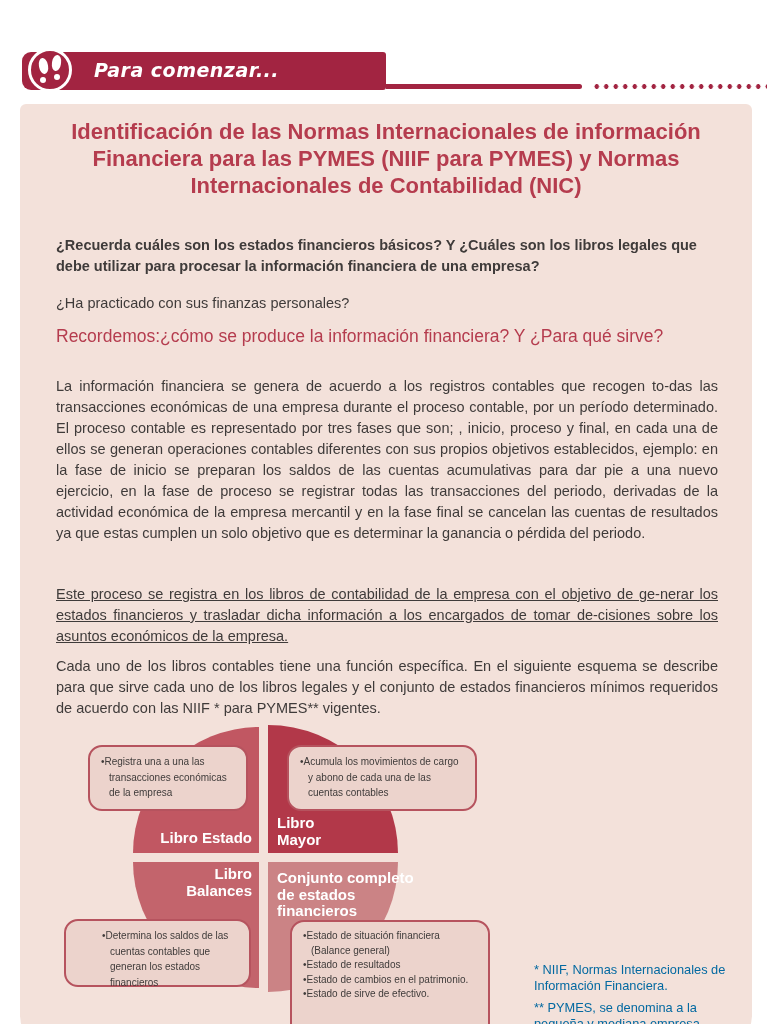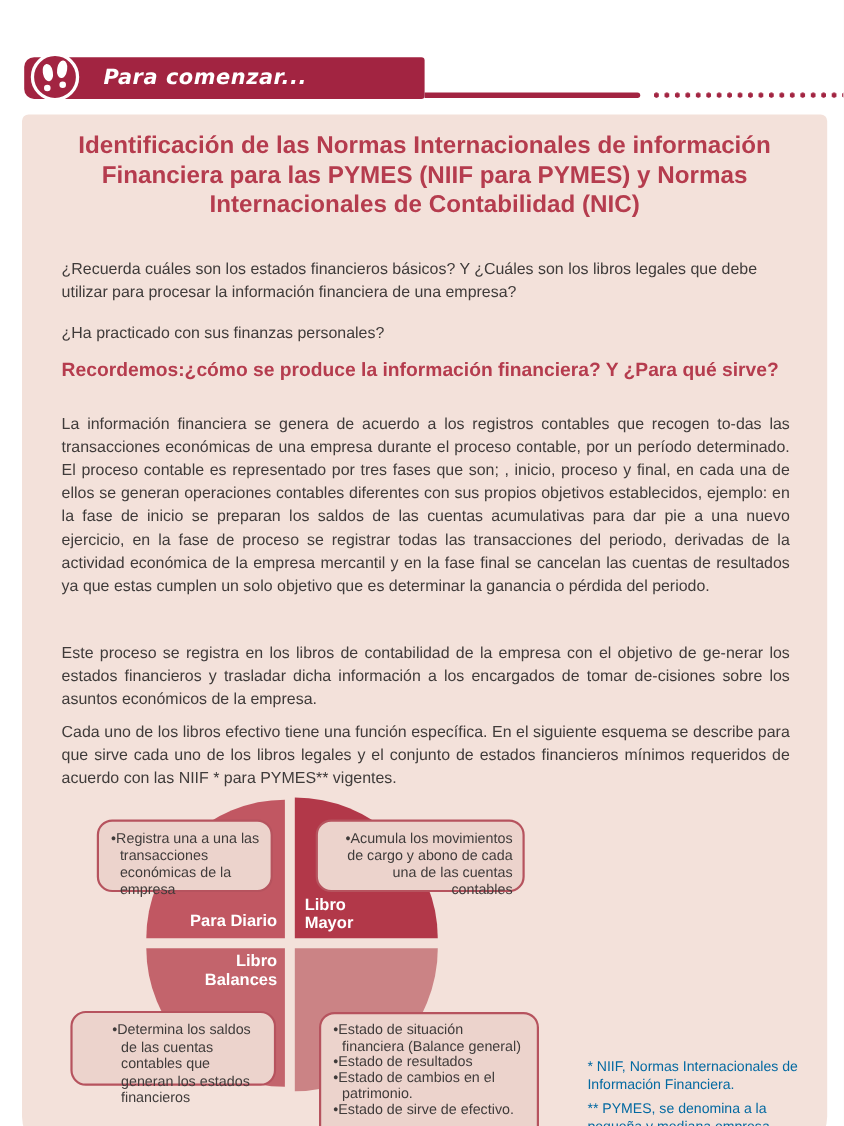--- a/index.html
+++ b/index.html
@@ -49,28 +49,28 @@
   .panel{
     position:absolute;left:20px;top:60px;width:732px;height:947px;
     background:var(--panel-bg);border-radius:6px 6px 36px 36px;
   }
   .panel > *{position:absolute;}
   .title{
     left:46px;top:14px;width:640px;margin:0;text-align:center;
     color:var(--heading-red);font-size:22px;line-height:27px;font-weight:600;
   }
   .bodytext{margin:0;width:662px;left:36px;font-size:14.5px;line-height:21px;color:var(--body-text);}
-  .q1{top:131px;}
+  .q1{top:131px;font-weight:bold;}
   .q2{top:189px;}
   .subheading{
     left:36px;top:221px;width:658px;margin:0;
-    color:var(--heading-red);font-size:17.5px;line-height:22.5px;font-weight:700;
+    color:var(--heading-red);font-size:17.5px;line-height:22.5px;font-weight:400;
   }
   .p1{top:272px;text-align:justify;}
-  .p2{top:480px;text-align:justify;}
+  .p2{top:480px;text-align:justify;text-decoration:underline;}
   .p3{top:552px;text-align:justify;}
   
   .diagram{left:0;top:0;width:100%;height:100%;}
   .diagram > *{position:absolute;}
   .quad{box-sizing:border-box;}
   .quad-diario{left:113px;top:623px;width:126px;height:126px;background:var(--q-diario);border-radius:100% 0 0 0;}
   .quad-mayor{left:248px;top:621px;width:130px;height:128px;background:var(--q-mayor);border-radius:0 100% 0 0;}
   .quad-balances{left:113px;top:758px;width:126px;height:126px;background:var(--q-balances);border-radius:0 0 0 100%;}
   .quad-conjunto{left:248px;top:758px;width:130px;height:130px;background:var(--q-conjunto);border-radius:0 0 100% 0;}
   .quad-label{
@@ -79,24 +79,24 @@
   }
   .label-diario{left:100px;top:726px;width:132px;text-align:right;}
   .label-mayor{left:257px;top:711px;}
   .label-balances{left:100px;top:762px;width:132px;text-align:right;}
   .label-conjunto{left:257px;top:766px;}
   .callout{
     box-sizing:border-box;margin:0;list-style:none;
     background:var(--callout-bg);border:2px solid var(--callout-border);border-radius:14px;
     padding:7px 9px 6px 11px;color:var(--body-text);
   }
-  .callout li{font-size:13px;line-height:15.5px;padding-left:8px;text-indent:-8px;}
+  .callout li{font-size:10px;line-height:15.5px;padding-left:8px;text-indent:-8px;}
   .callout li::before{content:"\2022 ";}
   .box-diario{left:68px;top:641px;width:160px;height:66px;}
-  .box-mayor{left:267px;top:641px;width:190px;height:66px;text-align:right;}
+  .box-mayor{left:267px;top:641px;width:190px;height:66px;}
   .box-balances{left:44px;top:815px;width:187px;height:68px;padding-left:36px;}
   .box-conjunto{left:270px;top:816px;width:200px;height:118px;}
   .box-conjunto li{line-height:14.6px;}
   
   .footnote{margin:0;width:204px;font-size:12.8px;line-height:16px;color:#0369a1;}
   .fn1{left:514px;top:858px;}
   .fn2{left:514px;top:896px;}
 </style>
 </head>
 <body>
@@ -119,34 +119,37 @@
 
     <h1 class="title">Identificación de las Normas Internacionales de información Financiera para las PYMES (NIIF para PYMES) y Normas Internacionales de Contabilidad (NIC)</h1>
 
     <p class="bodytext q1">¿Recuerda cuáles son los estados financieros básicos? Y ¿Cuáles son los libros legales que debe utilizar para procesar la información financiera de una empresa?</p>
     <p class="bodytext q2">¿Ha practicado con sus finanzas personales?</p>
 
     <h2 class="subheading">Recordemos:¿cómo se produce la información financiera? Y ¿Para qué sirve?</h2>
 
     <p class="bodytext p1">La información financiera se genera de acuerdo a los registros contables que recogen to-das las transacciones económicas de una empresa durante  el proceso contable, por un período determinado.  El proceso contable es representado por tres fases que son; , inicio, proceso y final,  en cada una de ellos se generan operaciones contables diferentes con sus propios objetivos establecidos, ejemplo: en la fase de inicio se preparan los saldos de las cuentas acumulativas para dar pie a una nuevo ejercicio, en la fase de proceso se registrar todas las transacciones del periodo, derivadas de la actividad económica de la empresa mercantil y en la fase final se cancelan las cuentas de resultados ya que estas cumplen un solo objetivo que es determinar la ganancia o pérdida del periodo.</p>
     <p class="bodytext p2">Este proceso se registra en los libros de contabilidad de la empresa con el objetivo de ge-nerar los estados financieros y trasladar dicha información a los encargados de tomar de-cisiones sobre los asuntos económicos de la empresa.</p>
-    <p class="bodytext p3">Cada uno de los libros efectivo tiene una función específica. En el siguiente esquema se describe para que sirve cada uno de los libros legales y el conjunto de estados financieros mínimos requeridos de acuerdo con las NIIF * para PYMES** vigentes.</p>
+    <p class="bodytext p3">Cada uno de los libros contables tiene una función específica. En el siguiente esquema se describe para que sirve cada uno de los libros legales y el conjunto de estados financieros mínimos requeridos de acuerdo con las NIIF * para PYMES** vigentes.</p>
 
     <section class="diagram">
 
       <div class="quad quad-diario"></div>
       <div class="quad quad-mayor"></div>
       <div class="quad quad-balances"></div>
       <div class="quad quad-conjunto"></div>
 
-      <p class="quad-label label-diario">Para Diario</p>
+      <p class="quad-label label-diario">Libro Estado</p>
       <p class="quad-label label-mayor">Libro
 Mayor</p>
       <p class="quad-label label-balances">Libro
 Balances</p>
+      <p class="quad-label label-conjunto">Conjunto completo
+de estados
+financieros</p>
 
       <ul class="callout box-diario">
           <li>Registra una a una las transacciones económicas de la empresa</li>
         </ul>
       <ul class="callout box-mayor">
           <li>Acumula los movimientos de cargo y abono de cada una de las cuentas contables</li>
         </ul>
       <ul class="callout box-balances">
           <li>Determina los saldos de las cuentas contables que generan los estados financieros</li>
         </ul>

